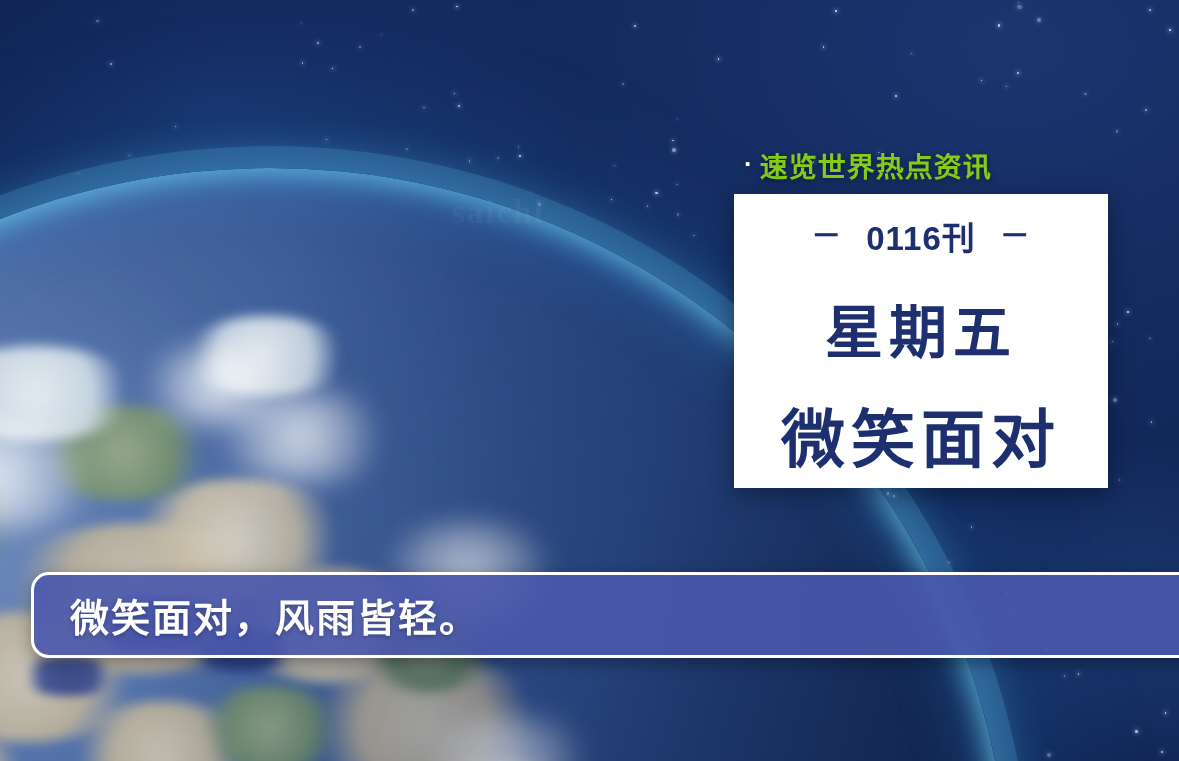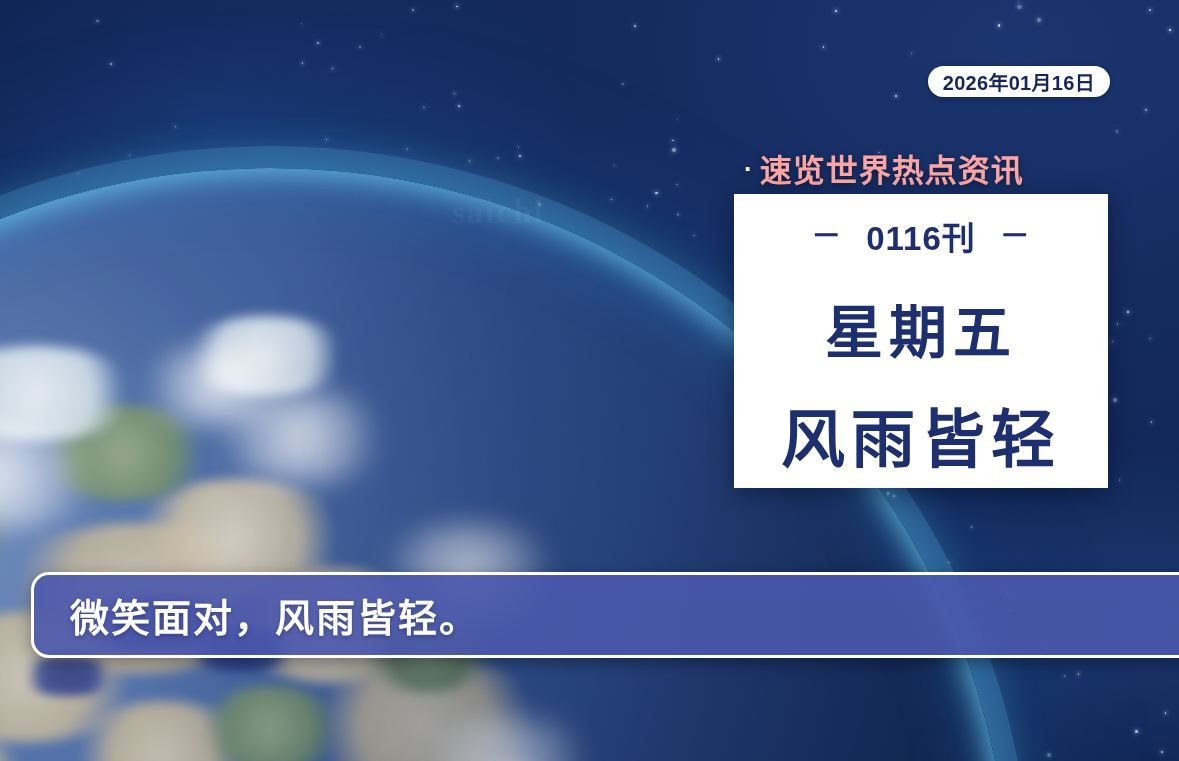--- a/index.html
+++ b/index.html
@@ -119,21 +119,21 @@
 
   
   .tagline{
     position:absolute;left:741px;top:145px;
     display:flex;align-items:baseline;gap:4px;
     white-space:nowrap;
     text-shadow:0 2px 6px rgba(0,0,0,.45);
   }
   .tag-num{color:#f7d964;font-size:37px;font-weight:700;letter-spacing:0px;}
   .tag-dot{color:#ffffff;font-size:26px;font-weight:700;padding:0 3px;position:relative;top:-4px;}
-  .tag-rest{color:#fca5a5;font-size:32px;font-weight:700;letter-spacing:1px;}
+  .tag-rest{color:#84cc16;font-size:28px;font-weight:700;letter-spacing:1px;}
 
   
   .card{
     position:absolute;left:734px;top:194px;
     width:374px;height:294px;
     background:#ffffff;
     display:flex;flex-direction:column;
     align-items:center;justify-content:flex-start;
     padding-top:18px;
     box-shadow:0 6px 22px rgba(3,10,30,.45);
@@ -314,36 +314,33 @@
       </div>
     <div class="earth-shade"></div>
     <div class="earth-limb"></div>
   </div>
 
   <div class="watermark">saichi</div>
 
   <div class="masthead">
   </div>
 
-  <div class="date-pill">
-    <span>2026年01月16日</span>
-  </div>
 
   <div class="tagline">
     <span class="tag-dot">·</span>
     <span class="tag-rest">速览世界热点资讯</span>
   </div>
 
   <div class="card">
     <div class="issue">
       <span class="dash">－</span>
       <span>0116刊</span>
       <span class="dash">－</span>
     </div>
     <div class="weekday">星期五</div>
-    <div class="lunar">风雨皆轻</div>
+    <div class="lunar">微笑面对</div>
   </div>
 
   <div class="quote-bar">
     <span class="quote-text">微笑面对，风雨皆轻。</span>
   </div>
 
 </div>
 
 </body></html>

